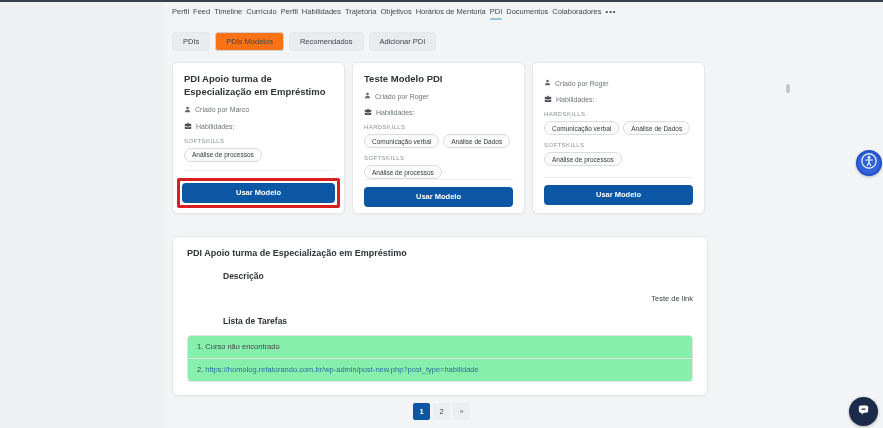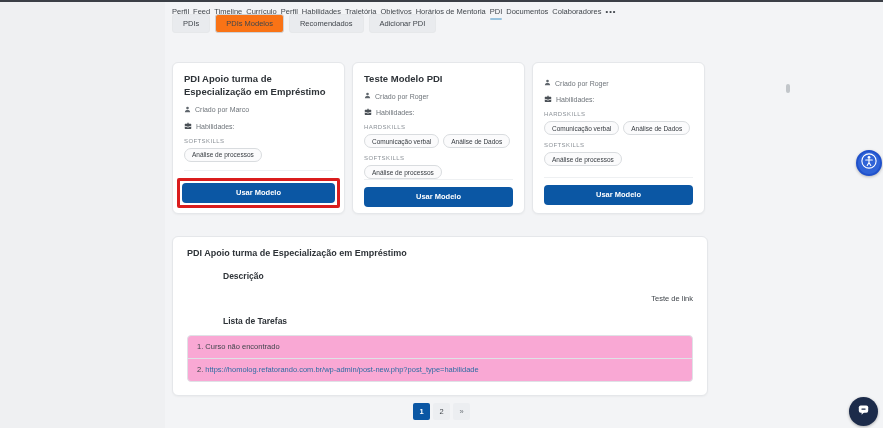--- a/index.html
+++ b/index.html
@@ -14,21 +14,21 @@
   .top-border { position:absolute; top:0; left:0; right:0; height:2px; background:#3b3f46; }
   .left-pane { position:absolute; top:2px; left:0; width:165px; bottom:0; background:#eff0f2; }
 
   
   .top-nav { position:absolute; left:172px; top:7px; display:flex; gap:4px; align-items:flex-start; }
   .nav-item { font-size:7.5px; color:#41464c; white-space:nowrap; cursor:pointer; position:relative; padding-bottom:4px; }
   .nav-item.active::after { content:""; position:absolute; left:0; right:0; bottom:0; height:2px; background:#98c2dd; border-radius:1px; }
   .nav-item.more { color:#41464c; letter-spacing:1px; font-weight:bold; }
 
   
-  .tab-row { position:absolute; left:172px; top:14px; display:flex; gap:5px; }
+  .tab-row { position:absolute; left:172px; top:32px; display:flex; gap:5px; }
   .tab { font-size:7.5px; color:#41464c; background:#e9ebee; border:1px solid #e6e8ea; border-radius:3px; padding:4px 10px; white-space:nowrap; cursor:pointer; }
   .tab.active { background:#f97316; border-color:#ced2d6; }
 
   
   .cards-row { position:absolute; left:172px; top:62px; display:flex; gap:7px; }
   .card { width:173px; height:152px; background:#fff; border:1px solid #e5e7ea; border-radius:6px;
           box-shadow:0 1px 2px rgba(0,0,0,0.04); padding:9px 11px 8px; display:flex; flex-direction:column; }
   .card-title { font-size:9.5px; font-weight:bold; color:#2e3338; line-height:1.4; }
   .meta-row { display:flex; align-items:center; gap:4px; margin-top:7px; font-size:7px; color:#6e747a; }
   .meta-row.skills { margin-top:8px; }
@@ -41,21 +41,21 @@
              padding:5px 8px 6px; border:none; border-radius:4px; font-family:inherit; cursor:pointer; }
   .highlight-box { border:3px solid #da1d1d; padding:2px; margin:0 -7px -3px; border-radius:2px; }
 
   
   .detail-card { position:absolute; left:172px; top:236px; width:536px; background:#fff;
                  border:1px solid #e5e7ea; border-radius:6px; box-shadow:0 1px 2px rgba(0,0,0,0.04);
                  padding:11px 14px 13px; }
   .detail-title { font-size:9px; font-weight:bold; color:#2e3338; }
   .section-heading { font-size:8.5px; font-weight:bold; color:#2e3338; margin-top:13px;padding-left:36px; }
   .detail-text { font-size:7.5px; color:#41464c; margin-top:13px;text-align:right; }
-  .task-list { margin-top:9px; border:1px solid #dfe2e6; border-radius:4px; overflow:hidden; background:#f9a8d4; }
+  .task-list { margin-top:9px; border:1px solid #dfe2e6; border-radius:4px; overflow:hidden; background:#86efac; }
   .task-item { padding:6px 9px 7px; font-size:7.5px; color:#41464c; }
   .task-item + .task-item { border-top:1px solid #dfe2e6; }
   .task-link { color:#2e6da4; text-decoration:none; cursor:pointer; }
 
   
   .pagination { position:absolute; left:0; right:0; top:403px; display:flex; justify-content:center; gap:3px; }
   .page-btn { min-width:17px; height:17px; line-height:17px; text-align:center; font-size:7.5px;
               color:#41464c; background:#eceef1; border-radius:2px; padding:0 5px; cursor:pointer; }
   .page-btn.active { background:#0b57a4; color:#fff; font-weight:bold; }
   .page-btn.next { color:#6e747a; }

